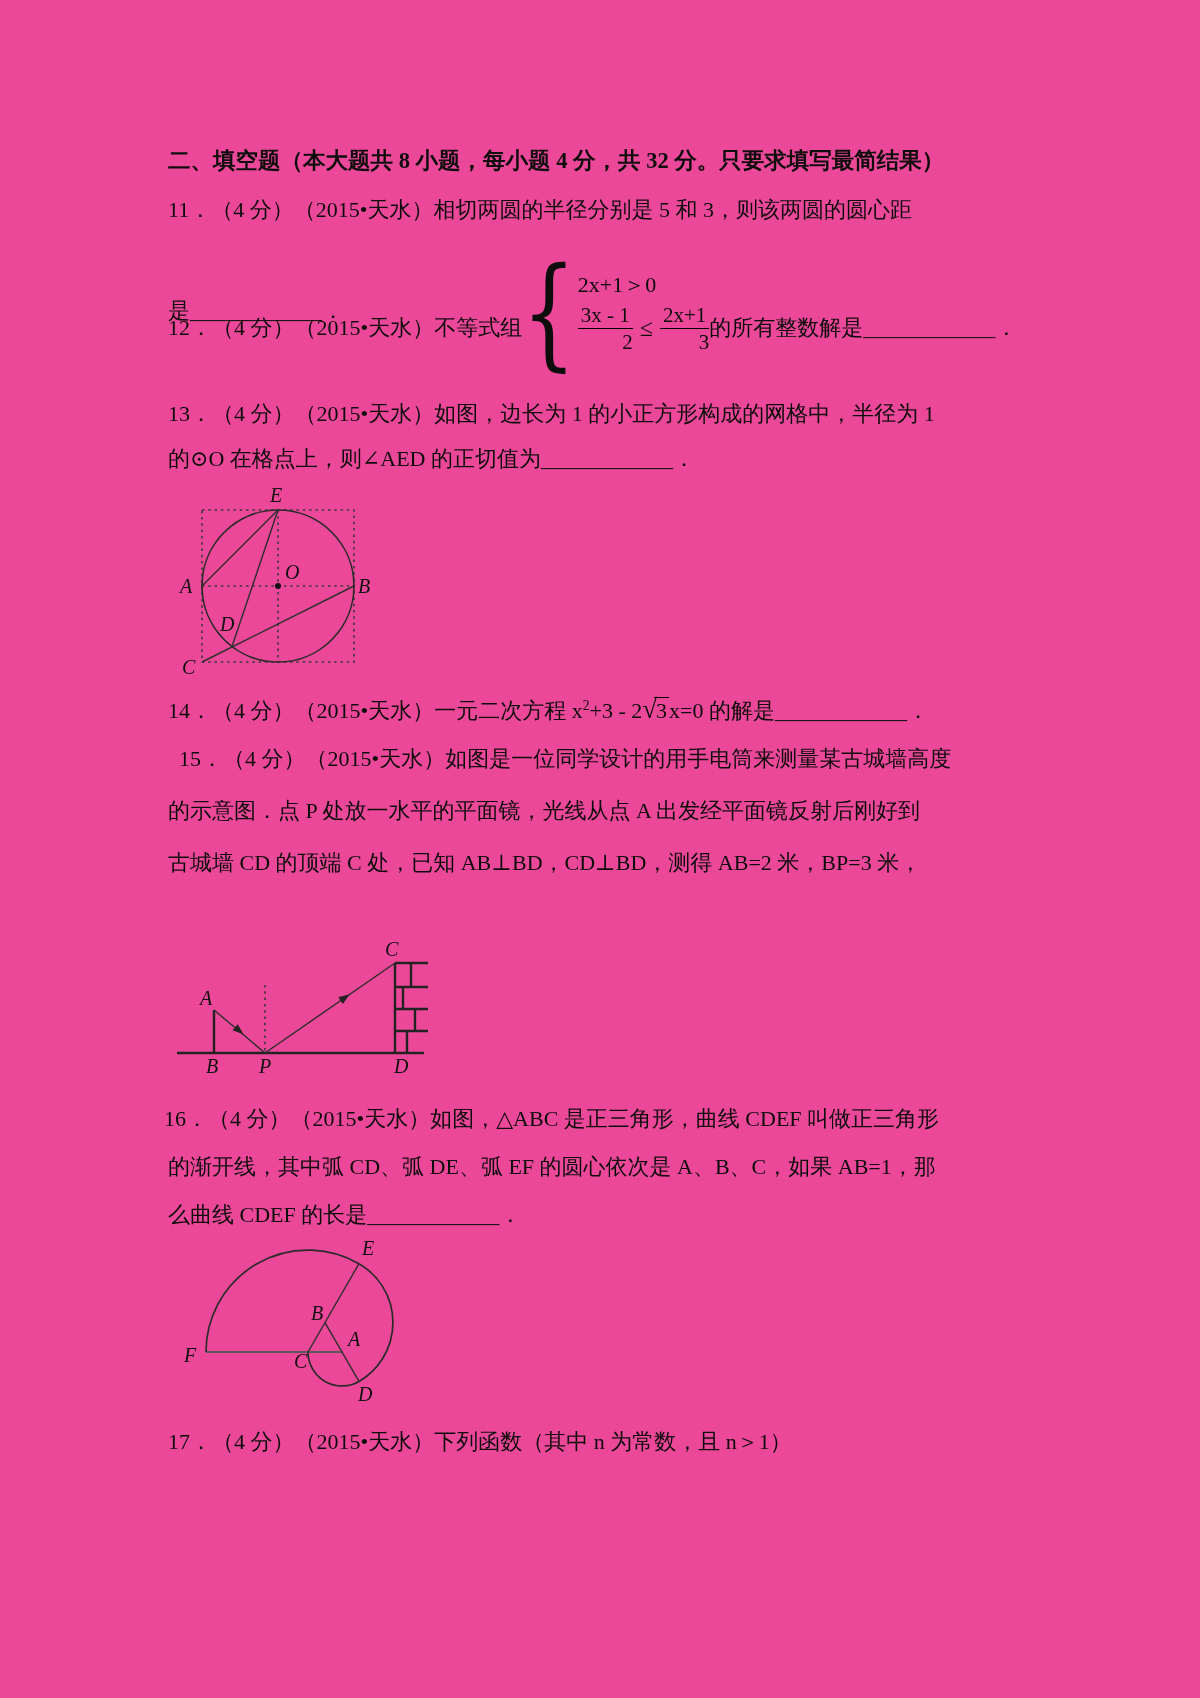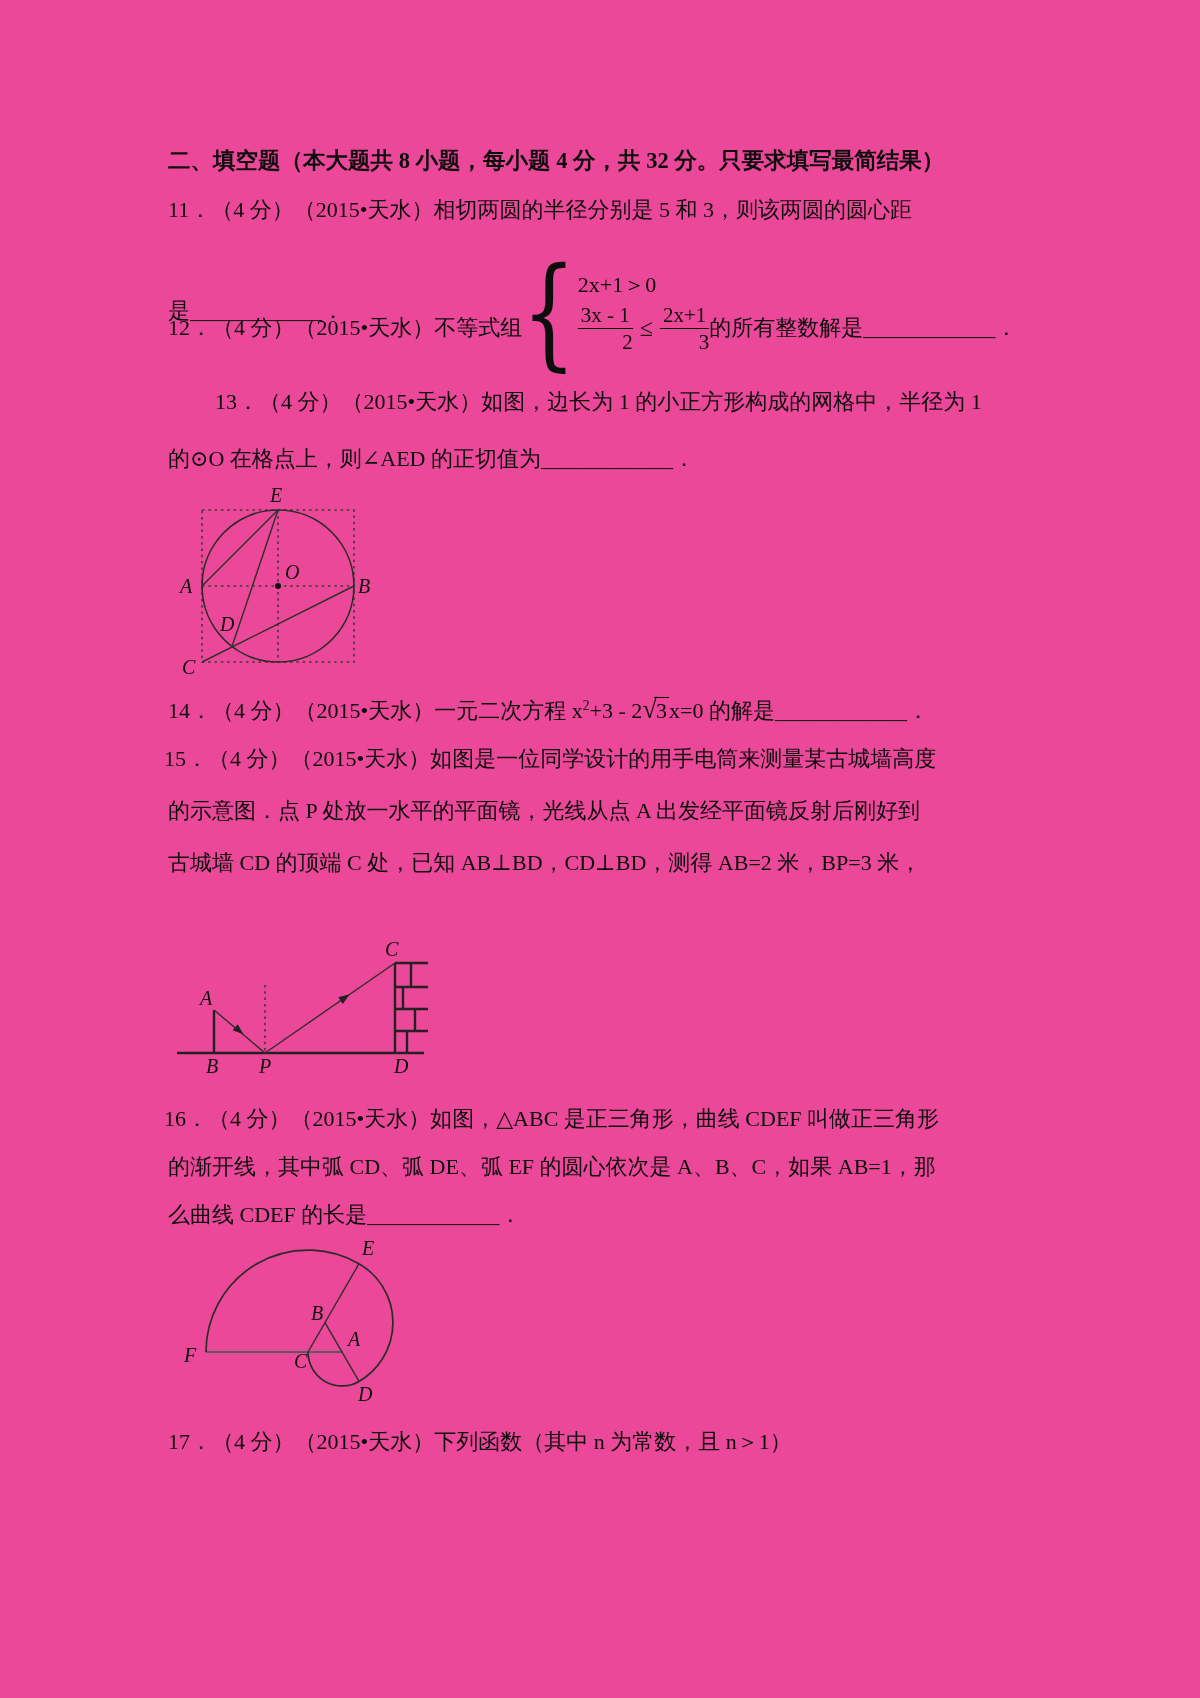--- a/index.html
+++ b/index.html
@@ -66,21 +66,21 @@
           <span class="fn">2x+1</span>
           <span class="fd">3</span>
         </span>
       </span>
     </span>
     <span class="mtxt">
       <span>的所有整数解是</span><span class="u">____________</span><span>．</span>
     </span>
   </div>
 
-  <div class="t" style="left:168px;top:388px;margin-left:47px;">13．（4 分）（2015•天水）如图，边长为 1 的小正方形构成的网格中，半径为 1</div>
+  <div class="t" style="left:168px;top:400px;">13．（4 分）（2015•天水）如图，边长为 1 的小正方形构成的网格中，半径为 1</div>
   <div class="t" style="left:168px;top:445px;">
     <span>的⊙O 在格点上，则∠AED 的正切值为</span><span class="u">____________</span><span>．</span>
   </div>
 
   <svg style="left:168px;top:478px;" width="215" height="215" viewBox="0 0 215 215">
     <rect x="34" y="32" width="152" height="152" class="ln-dash"></rect>
     <line x1="34" y1="108" x2="186" y2="108" class="ln-dash"></line>
     <line x1="110" y1="32" x2="110" y2="184" class="ln-dash"></line>
     <circle cx="110" cy="108" r="76" class="circ"></circle>
     <circle cx="110" cy="108" r="3" fill="#111"></circle>
@@ -92,21 +92,21 @@
     <text x="117" y="101" class="lbl">O</text>
     <text x="190" y="115" class="lbl">B</text>
     <text x="52" y="153" class="lbl">D</text>
     <text x="14" y="196" class="lbl">C</text>
   </svg>
 
   <div class="t" style="left:168px;top:692px;">
     <span>14．（4 分）（2015•天水）一元二次方程 x</span><span class="sup">2</span><span>+3 - 2</span><span class="sqrt-sign">√</span><span class="sqrt-rad">3</span><span>x=0 的解是</span><span class="u">____________</span><span>．</span>
   </div>
 
-  <div class="t" style="left:164px;top:745px;">15．（4 分）（2015•天水）如图是一位同学设计的用手电筒来测量某古城墙高度</div>
+  <div class="t" style="left:179px;top:745px;">15．（4 分）（2015•天水）如图是一位同学设计的用手电筒来测量某古城墙高度</div>
   <div class="t" style="left:168px;top:797px;">的示意图．点 P 处放一水平的平面镜，光线从点 A 出发经平面镜反射后刚好到</div>
   <div class="t" style="left:168px;top:849px;">古城墙 CD 的顶端 C 处，已知 AB⊥BD，CD⊥BD，测得 AB=2 米，BP=3 米，</div>
 
   <svg style="left:152px;top:925px;" width="290" height="158" viewBox="0 0 290 158">
     <line x1="25" y1="128" x2="272" y2="128" class="ln-thick"></line>
     <line x1="62" y1="85" x2="62" y2="128" class="ln-thick"></line>
     <line x1="113" y1="60" x2="113" y2="127" class="ln-dash"></line>
     <line x1="62" y1="85" x2="113" y2="128" class="ln"></line>
     <g transform="translate(90,108) rotate(40)">
       <path class="arrow" d="M2,0 L-9,-4 L-9,4 Z"></path>

